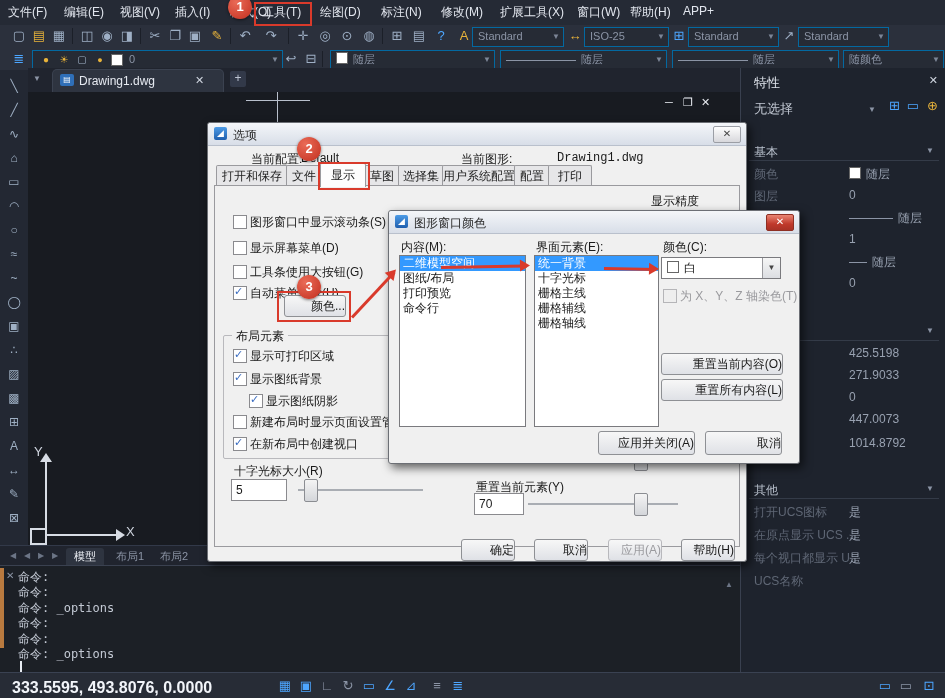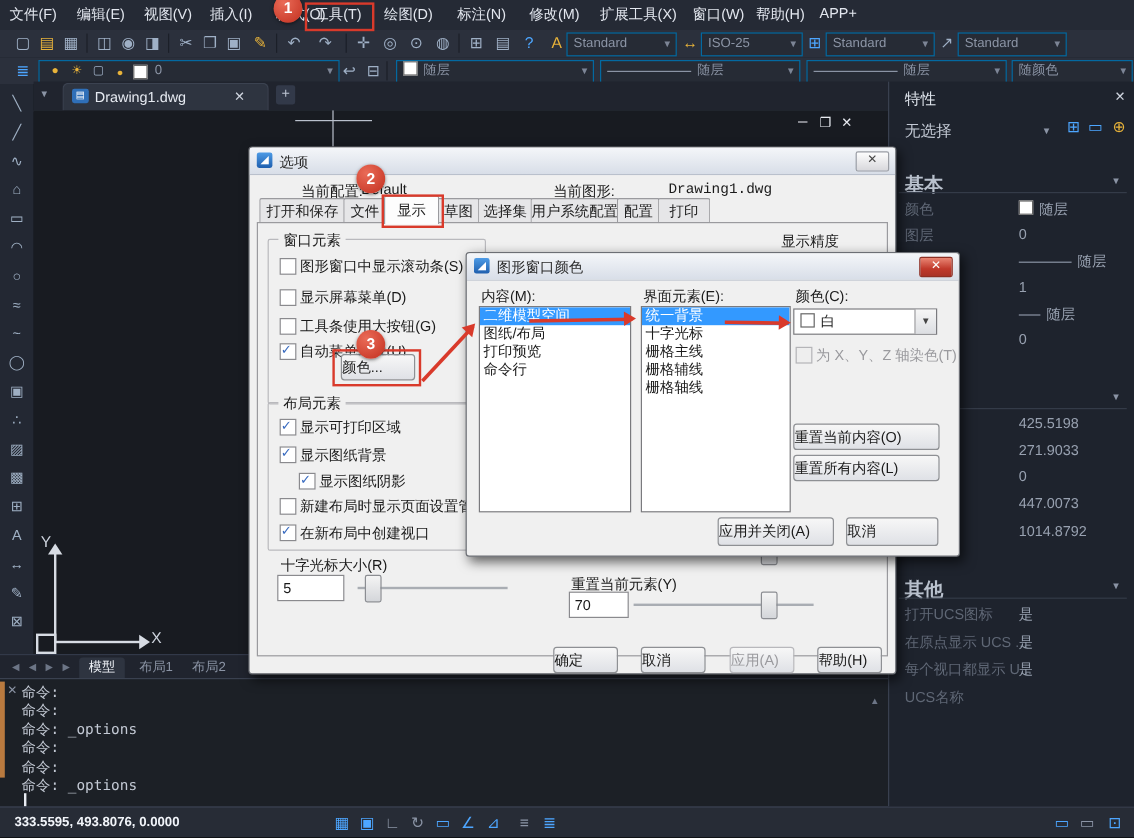--- a/index.html
+++ b/index.html
@@ -31,29 +31,29 @@
   .canvas{left:28px;top:92px;width:712px;height:453px;background:#181b21;}
   .modeltabs{left:0;top:545px;width:740px;height:20px;background:#20242e;border-top:1px solid #323949;}
   .mtab{position:absolute;top:2px;height:17px;line-height:17px;padding:0 8px;color:#8b94a5;font-size:11px;}
   .mtab.on{color:#eef1f6;background:#2e3440;border-radius:3px 3px 0 0;}
   .mnav{position:absolute;top:5px;color:#6c7586;font-size:8px;}
   
   .cmd{left:0;top:565px;width:740px;height:107px;background:#1c2026;border-top:1px solid #3a4150;}
   .cmdline{position:absolute;left:18px;color:#c3c9d4;font-family:"DejaVu Sans Mono","Liberation Mono",monospace;font-size:12px;white-space:pre;}
   
   .statusbar{left:0;top:672px;width:945px;height:26px;background:#272c36;border-top:1px solid #3a4252;}
-  .coords{position:absolute;left:12px;top:6px;color:#f2f5fa;font-weight:bold;font-size:11px;}
+  .coords{position:absolute;left:12px;top:6px;color:#f2f5fa;font-weight:bold;font-size:16px;}
   .sbi{position:absolute;top:4px;width:18px;height:18px;text-align:center;line-height:18px;color:#4da6ff;font-size:13px;}
   .sbi.g{color:#8b94a5;}
   
   .props{left:740px;top:68px;width:205px;height:604px;background:#1e232d;border-left:1px solid #39404f;}
   .p-title{position:absolute;left:13px;top:6px;color:#dfe4ec;font-size:13px;}
   .p-lab{position:absolute;left:13px;color:#5f6775;font-size:12px;white-space:nowrap;}
   .p-val{position:absolute;left:108px;color:#98a1b0;font-size:12px;white-space:nowrap;}
-  .p-sec{position:absolute;left:13px;color:#b9c1cd;font-weight:bold;font-size:16px;}
+  .p-sec{position:absolute;left:13px;color:#b9c1cd;font-weight:normal;font-size:12px;}
   .p-chev{position:absolute;right:12px;font-size:8px;color:#8b94a5;}
   .p-div{position:absolute;left:8px;width:190px;height:1px;background:#343b48;}
   .sw{display:inline-block;width:10px;height:10px;background:#fff;border:1px solid #666;vertical-align:-1px;margin-right:5px;}
   
   .dlg{position:absolute;background:#f0f0f0;border:1px solid #6c6f75;border-radius:3px;
        box-shadow:3px 4px 10px rgba(0,0,0,.6);color:#1a1a1a;font-size:12px;}
   .dlg-tb{position:absolute;left:0;top:0;right:0;height:22px;border-radius:3px 3px 0 0;
           background:linear-gradient(#f4f6f9,#d8dee8);border-bottom:1px solid #b9c0cc;}
   .dlg-ic{position:absolute;left:6px;top:4px;width:13px;height:13px;border-radius:2px;
           background:linear-gradient(#4d9be6,#1f5fae);color:#fff;font-size:9px;line-height:13px;text-align:center;}
@@ -61,21 +61,21 @@
   .dlg-x{position:absolute;right:5px;top:3px;width:26px;height:15px;text-align:center;line-height:14px;
          font-size:10px;color:#444;background:linear-gradient(#fdfdfd,#d8d8dc);border:1px solid #9b9ea5;border-radius:2px;}
   .dlg-x.red{background:linear-gradient(#e98573,#c0392b 60%,#a93226);color:#fff;border-color:#8e2f23;}
   .gb{position:absolute;border:1px solid #b9b9bd;border-radius:2px;}
   .gb-l{position:absolute;top:-8px;left:8px;background:#f0f0f0;padding:0 4px;}
   .chk{position:absolute;width:12px;height:12px;background:#fff;border:1px solid #8a8a8e;}
   .chk.on::after{content:"✓";position:absolute;left:0px;top:-2px;color:#3a6cc0;font-size:11px;font-weight:bold;}
   .chk.dis{background:#eee;border-color:#b5b5b8;}
   .cl{position:absolute;white-space:nowrap;}
   .btn{position:absolute;background:linear-gradient(#f7f7f7,#dfe1e6);border:1px solid #8e9094;
-       border-radius:3px;text-align:left;color:#1a1a1a;}
+       border-radius:3px;text-align:right;color:#1a1a1a;}
   .btn.dis{color:#9a9a9e;border-color:#b8b8bc;}
   .tab{position:absolute;top:42px;height:20px;line-height:20px;text-align:center;background:#e6e6e8;
        border:1px solid #9a9a9e;border-bottom:none;border-radius:2px 2px 0 0;color:#222;}
   .tab.on{background:#fdfdfd;top:40px;height:23px;line-height:23px;z-index:2;}
   .tabpage{position:absolute;border:1px solid #9a9a9e;background:#fdfdfd00;}
   .inp{position:absolute;background:#fff;border:1px solid #8a8a8e;padding-left:4px;line-height:20px;}
   .groove{position:absolute;height:2px;background:#a9adb3;}
   .handle{position:absolute;width:12px;height:21px;background:linear-gradient(#f4f4f4,#d4d6da);
           border:1px solid #8b8d92;border-radius:2px;}
   .list{position:absolute;background:#fff;border:1px solid #7a7a7e;overflow:hidden;}
@@ -325,23 +325,20 @@
     <span class="tab" style="left:8px;width:70px">打开和保存</span>
     <span class="tab" style="left:78px;width:34px">文件</span>
     <span class="tab on" style="left:112px;width:44px">显示</span>
     <span class="tab" style="left:156px;width:34px">草图</span>
     <span class="tab" style="left:190px;width:44px">选择集</span>
     <span class="tab" style="left:234px;width:72px">用户系统配置</span>
     <span class="tab" style="left:306px;width:34px">配置</span>
     <span class="tab" style="left:340px;width:42px">打印</span>
     <div class="tabpage" style="left:6px;top:62px;width:524px;height:360px"></div>
 
-    <div class="gb" style="left:15px;top:76px;width:180px;height:136px">
-      <span class="gb-l">窗口元素</span>
-    </div>
     <span class="chk" style="left:25px;top:92px"></span>
     <span class="cl" style="left:42px;top:91px">图形窗口中显示滚动条(S)</span>
     <span class="chk" style="left:25px;top:118px"></span>
     <span class="cl" style="left:42px;top:117px">显示屏幕菜单(D)</span>
     <span class="chk" style="left:25px;top:142px"></span>
     <span class="cl" style="left:42px;top:141px">工具条使用大按钮(G)</span>
     <span class="chk on" style="left:25px;top:163px"></span>
     <span class="cl" style="left:42px;top:162px">自动菜单加载(U)</span>
     <div class="btn" style="left:76px;top:172px;width:60px;height:20px;line-height:20px">颜色...</div>
 

